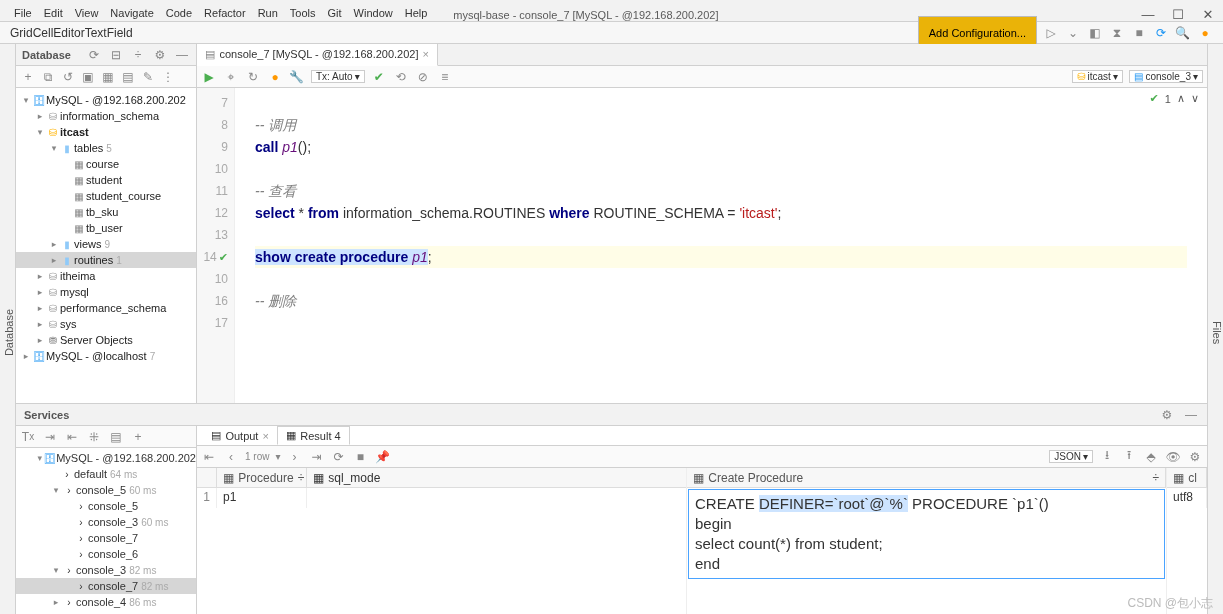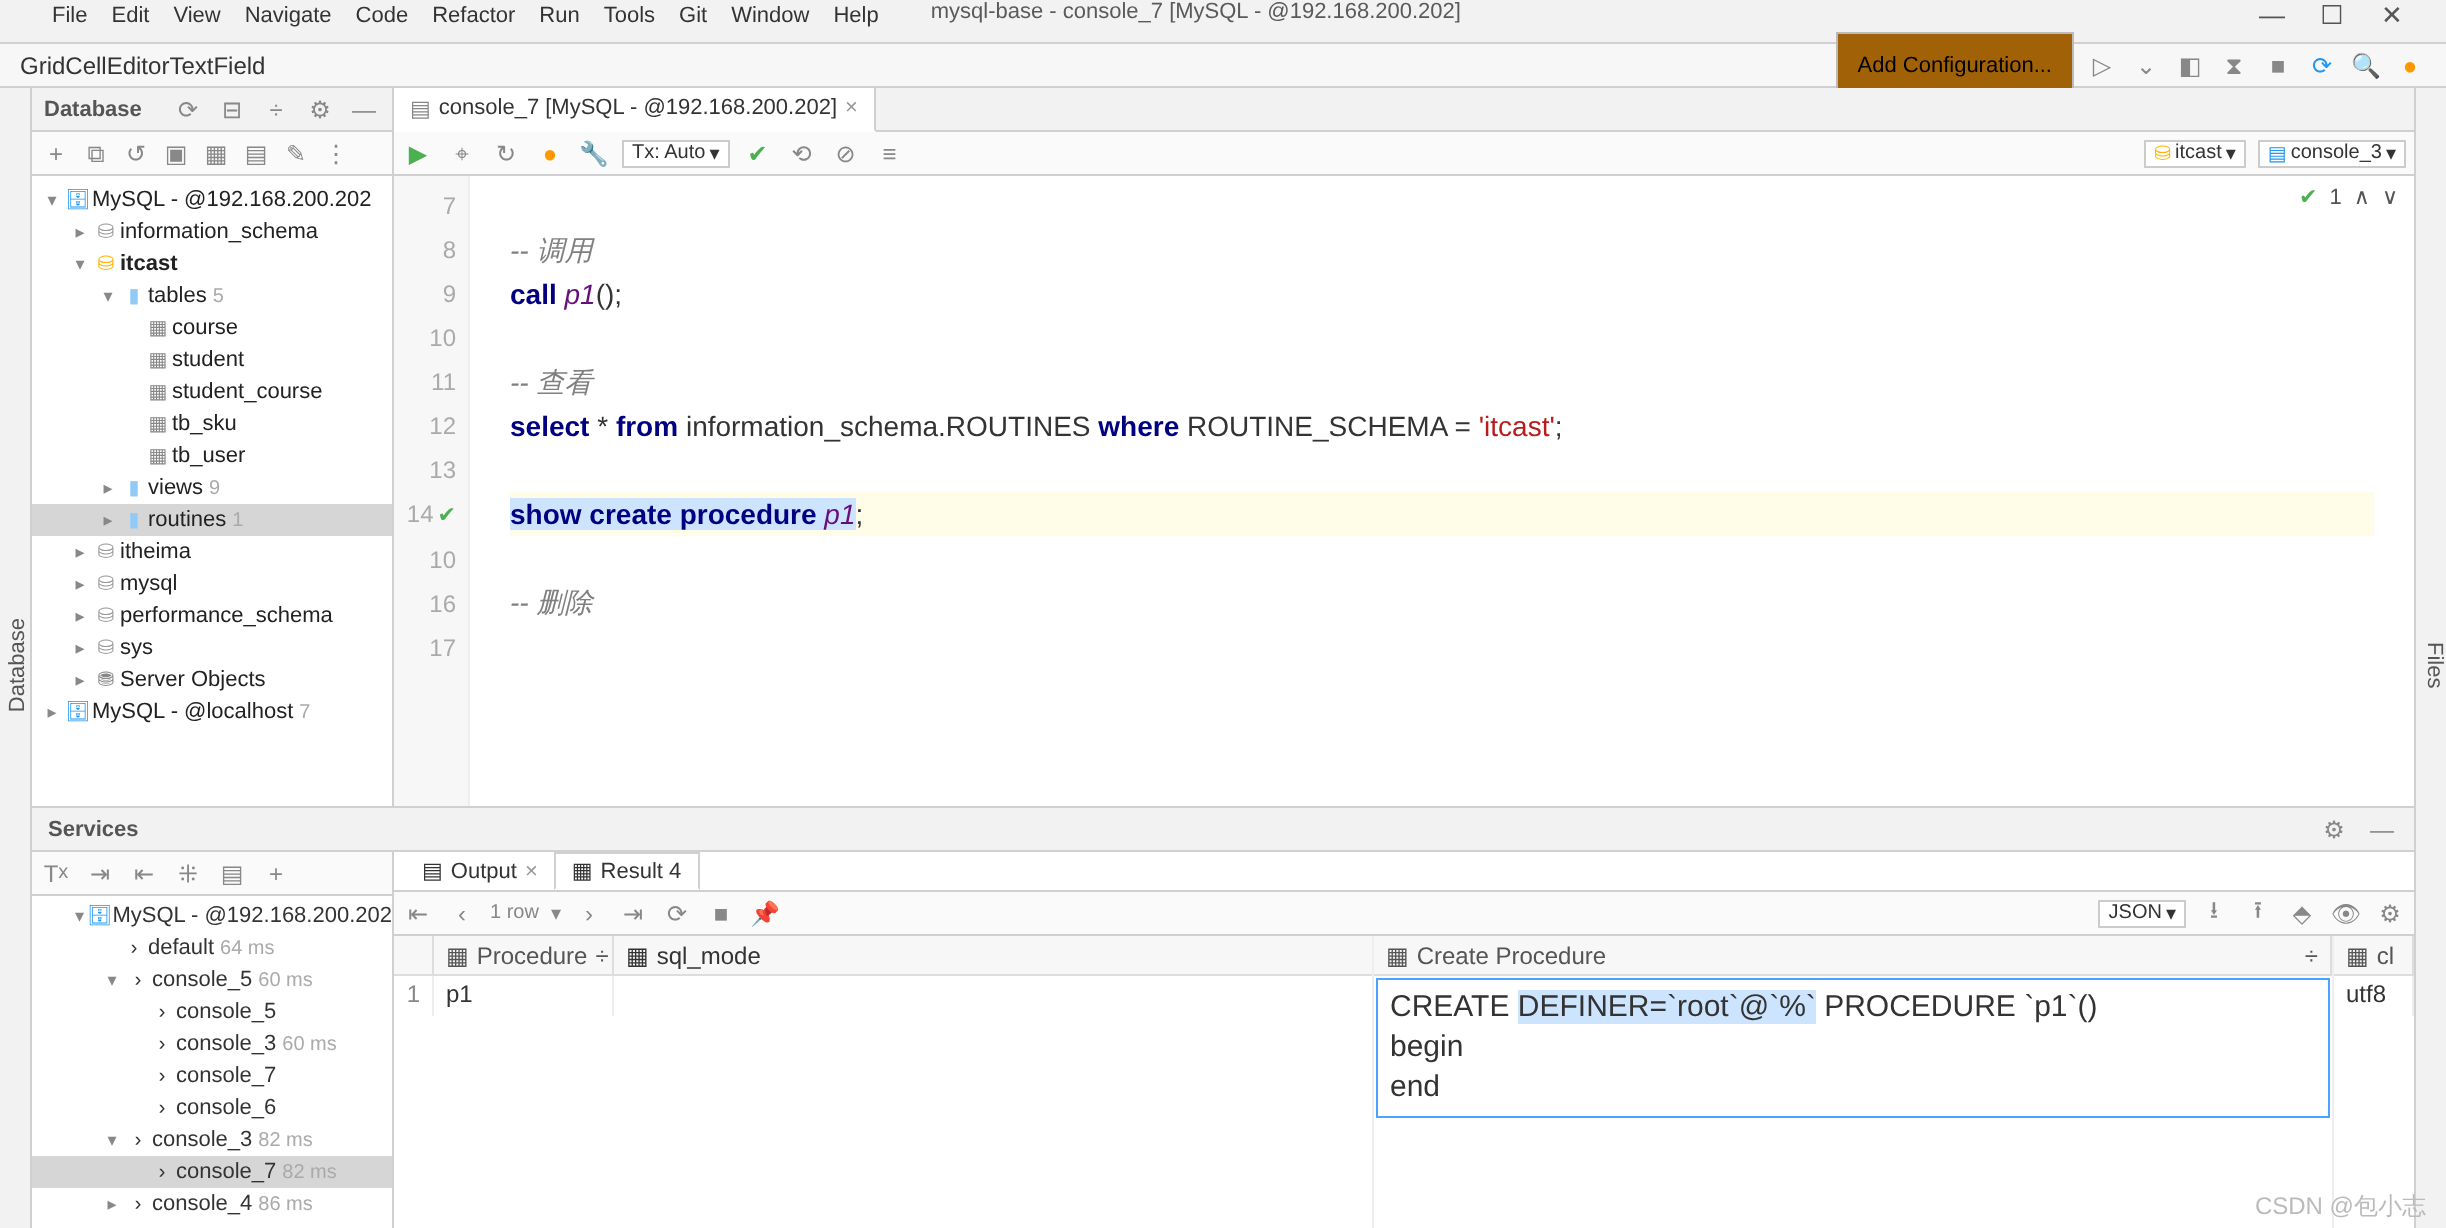--- a/index.html
+++ b/index.html
@@ -1,24 +1,24 @@
 <!DOCTYPE html>
 <html><head>
   <meta charset="utf-8">
   <style>
     * { margin: 0; padding: 0; box-sizing: border-box; font-family: "Segoe UI", Arial, sans-serif; }
     body { font-size: 11px; background: #f2f2f2; color: #333; overflow: hidden; height: 614px; width: 1223px; }
-    .menubar { display: flex; align-items: flex-start; background: #f2f2f2; height: 22px; padding: 0 20px; border-bottom: 1px solid #d0d0d0; }
+    .menubar { display: flex; align-items: flex-end; background: #f2f2f2; height: 22px; padding: 0 8px; border-bottom: 1px solid #d0d0d0; }
     .menubar .menu-item { padding: 2px 6px; cursor: pointer; }
     .titletext { margin-left: 20px; color: #5a5a5a; }
     .window-controls { margin-left: auto; display: flex; gap: 16px; }
     .wc { width: 14px; height: 14px; display: inline-flex; align-items: center; justify-content: center; font-size: 13px; color: #555; cursor: pointer; }
     .subbar { display: flex; align-items: center; height: 22px; padding: 0 10px; background: #f7f7f7; border-bottom: 1px solid #d0d0d0; font-size: 12px; }
     .runcfg-area { margin-left: auto; display: flex; align-items: center; gap: 6px; }
-    .runcfg-btn { border: 1px solid #bbb; background: #a16207; padding: 10px 10px; font-size: 11px; cursor: pointer; }
+    .runcfg-btn { border: 1px solid #bbb; background: #eab308; padding: 10px 10px; font-size: 11px; cursor: pointer; }
     .toolbar-icon { width: 16px; height: 16px; display: inline-flex; align-items: center; justify-content: center; color: #888; font-size: 12px; cursor: pointer; }
     .sidebar-left { position: absolute; left: 0; top: 44px; width: 16px; bottom: 0; background: #f2f2f2; border-right: 1px solid #d0d0d0; display:flex; flex-direction:column; align-items:center; padding-top:8px; writing-mode: vertical-rl; font-size:11px; color:#555; }
     .sidebar-right { position: absolute; right: 0; top: 44px; width: 16px; bottom: 0; background: #f2f2f2; border-left: 1px solid #d0d0d0; writing-mode: vertical-rl; font-size: 11px; color:#555; display:flex; flex-direction:column; align-items:center; padding-top:8px;}
     .main-area { position: absolute; left: 16px; right: 16px; top: 44px; bottom: 0; display: flex; flex-direction: column; }
     .top-section { flex: 0 0 360px; display: flex; border-bottom: 1px solid #d0d0d0; }
     .db-panel { width: 181px; display: flex; flex-direction: column; background: #fff; border-right: 1px solid #d0d0d0; }
     .db-panel-header { display: flex; align-items: center; height: 22px; background: #f2f2f2; border-bottom: 1px solid #d0d0d0; padding: 0 6px; gap: 6px; }
     .db-panel-header .title { font-weight: bold; color: #555; }
     .db-toolbar { display: flex; align-items: center; height: 22px; border-bottom: 1px solid #d0d0d0; padding: 0 4px; gap: 4px; background: #fafafa; }
     .db-tree { flex: 1; overflow: auto; padding: 4px 0; }
@@ -428,20 +428,21 @@
             <div class="ghdr">
               <div class="gcell-h" style="flex:1">
                   <span>▦</span>
                   <span>Create Procedure</span>
                   <span style="margin-left:auto">÷</span>
                 </div>
             </div>
             <div class="cp-area">
               <div><span>CREATE </span><span class="cp-sel">DEFINER=`root`@`%`</span><span> PROCEDURE `p1`()</span></div>
               <div>begin</div>
+              <div>    select count(*) from student;</div>
               <div>end</div>
             </div>
           </div>
           <div class="grid-right">
             <div class="ghdr">
                 <div class="gcell-h" style="flex:1">
                   <span>▦</span>
                   <span>cl</span>
                 </div>
               </div>

